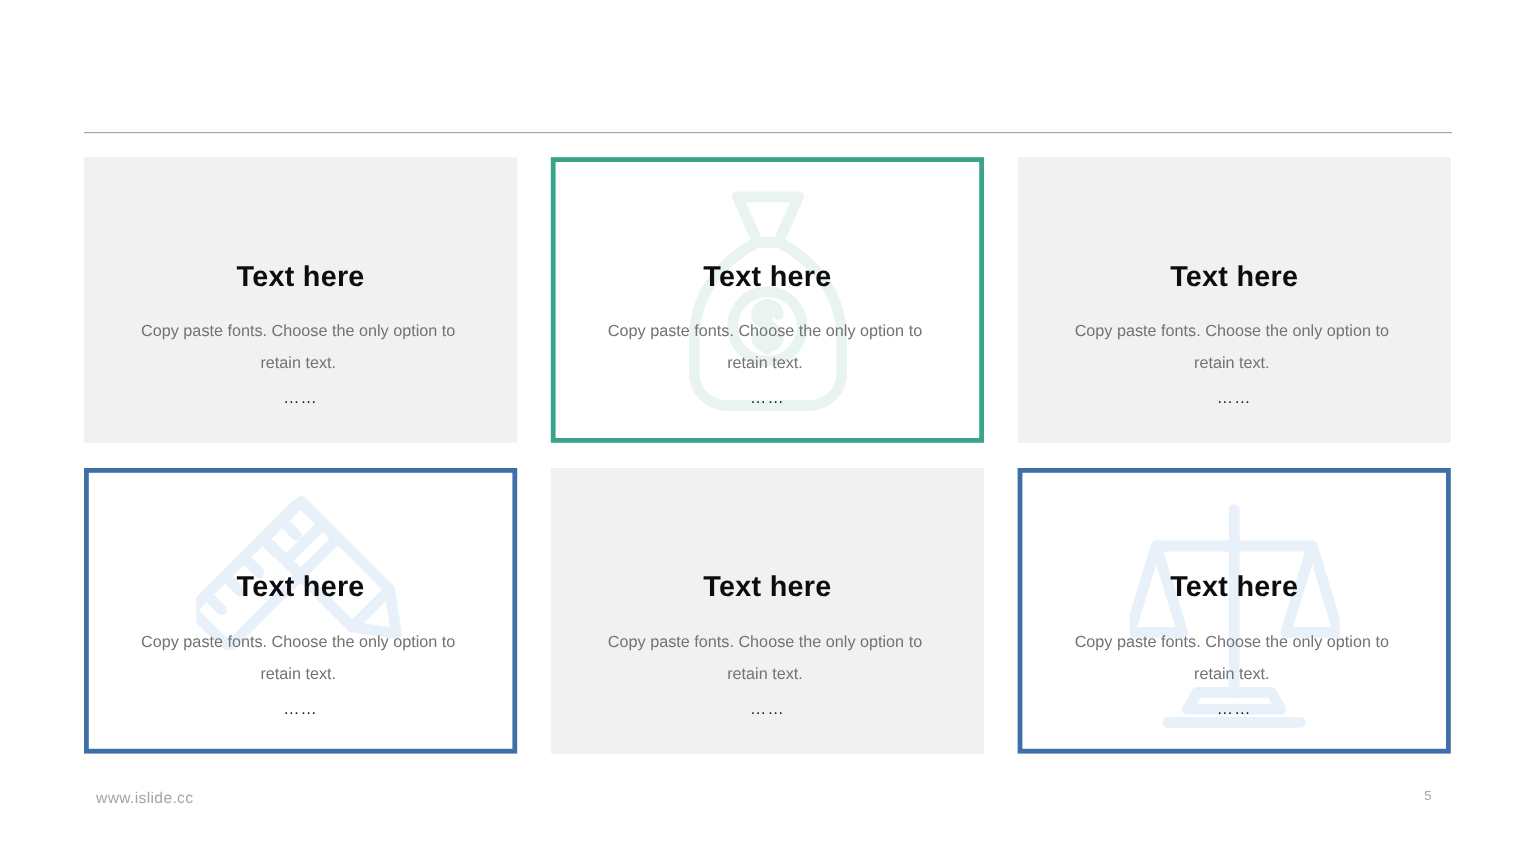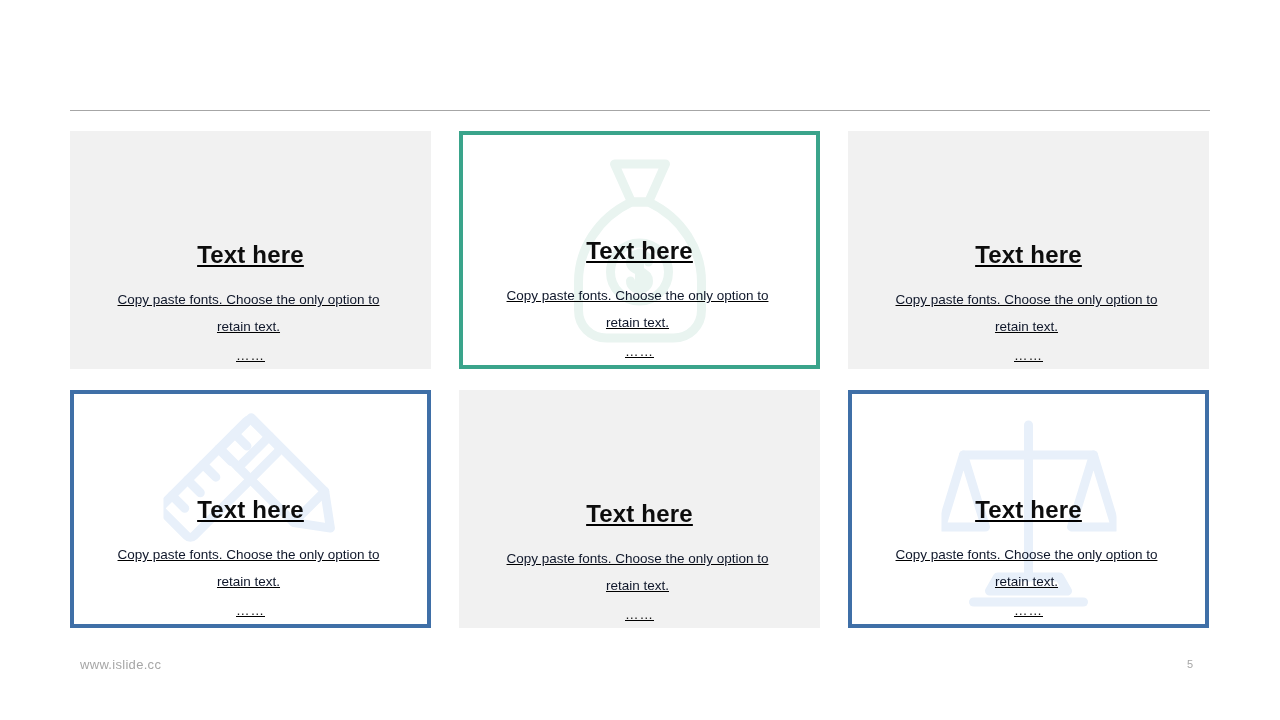--- a/index.html
+++ b/index.html
@@ -52,22 +52,21 @@
     row-gap: 21px;
   }
 
   .card {
     position: relative;
     box-sizing: border-box;
     overflow: hidden;
     display: flex;
     flex-direction: column;
     align-items: center;
-    justify-content: flex-end;
-    text-decoration: underline;
+    justify-content: center;
   }
 
   .card.fill {
     background: #f1f1f1;
     border: none;
   }
   .card.outline-green {
     background: #ffffff;
     border: 4px solid #3aa48b;
   }
@@ -106,21 +105,21 @@
     font-size: 24px;
     font-weight: bold;
     color: #0d0d0d;
     line-height: 1.25;
     letter-spacing: 0.2px;
   }
   .card-desc {
     margin: 0;
     padding: 16px 44px 0 40px;
     font-size: 13.5px;
-    color: #0f172a;
+    color: #737373;
     line-height: 2.0;
   }
   .card-dots {
     margin: 0;
     padding-top: 2px;
     font-size: 13.5px;
     color: #1a1a1a;
     line-height: 2.0;
     letter-spacing: 1px;
   }

